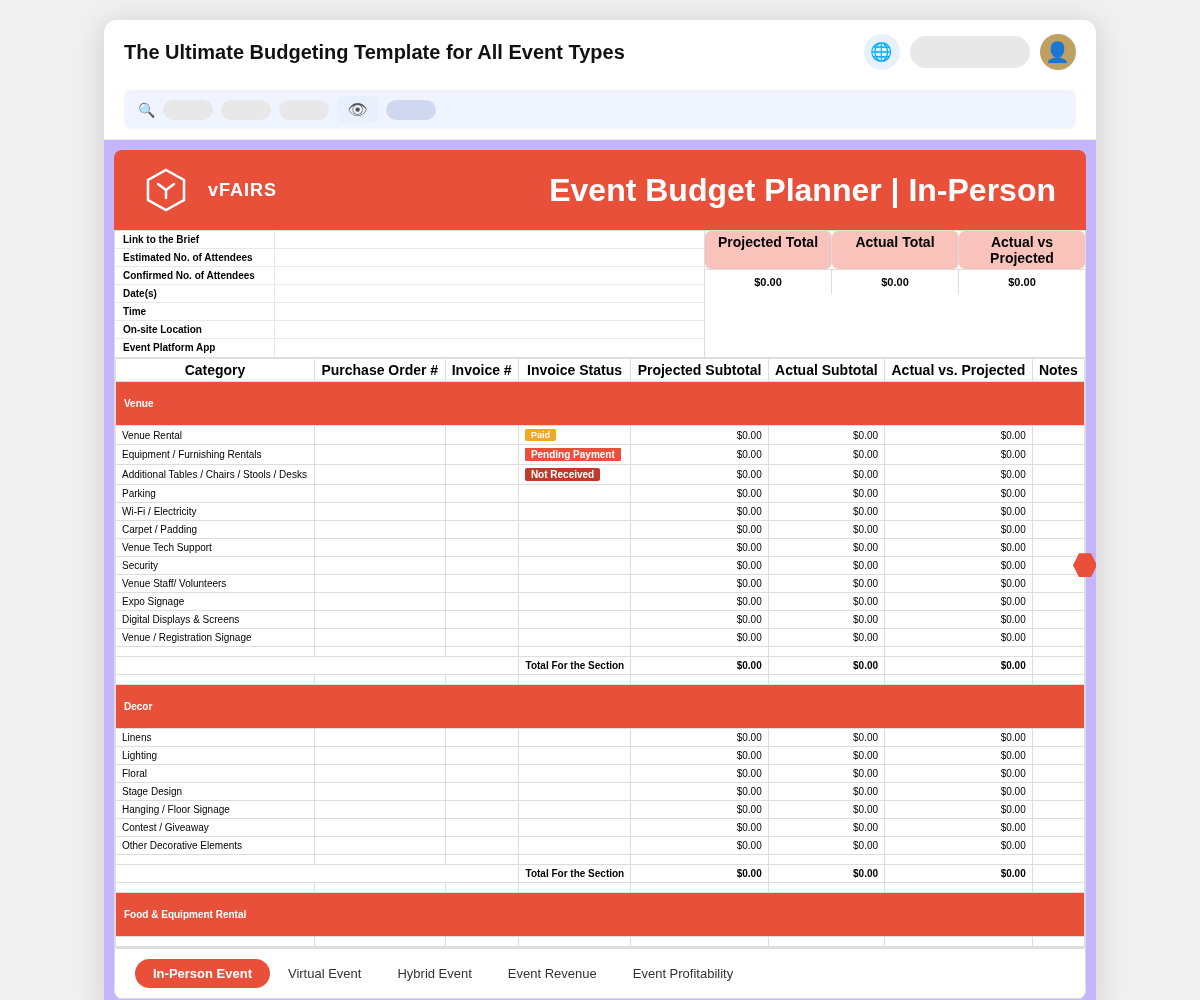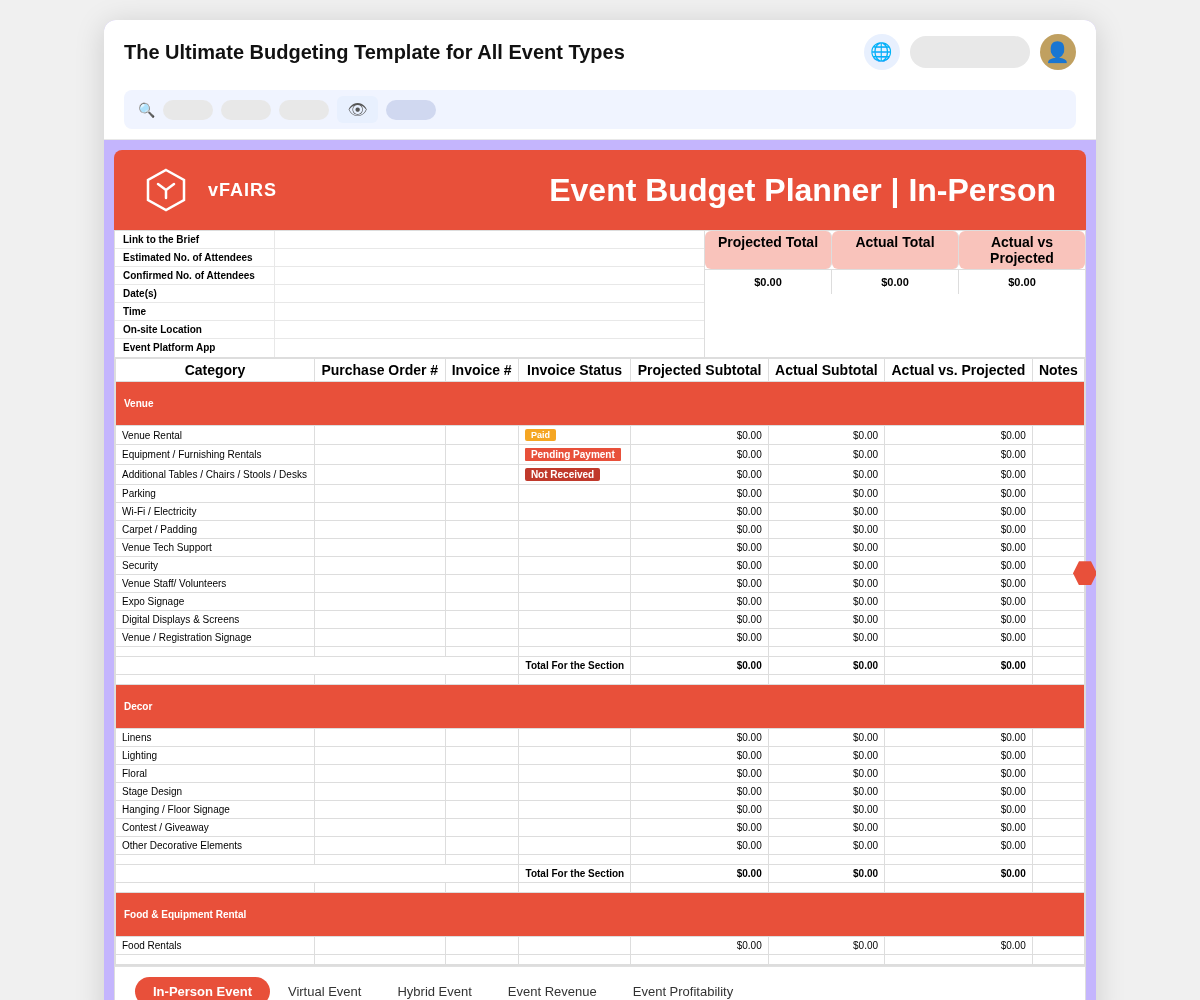--- a/index.html
+++ b/index.html
@@ -641,30 +641,20 @@
               <td></td>
               <td></td>
               <td></td>
               <td></td>
               <td></td>
               <td></td>
             </tr>
             <tr class="section-header">
               <td colspan="8">Food &amp; Equipment Rental</td>
             </tr>
-            <tr class="data-row">
-        <td>Food Rentals</td>
-        <td></td>
-        <td></td>
-        <td></td>
-        <td class="amount">$0.00</td>
-        <td class="amount">$0.00</td>
-        <td class="amount">$0.00</td>
-        <td></td>
-      </tr>
             <tr class="empty-row">
               <td></td>
               <td></td>
               <td></td>
               <td></td>
               <td></td>
               <td></td>
               <td></td>
               <td></td>
             </tr>

